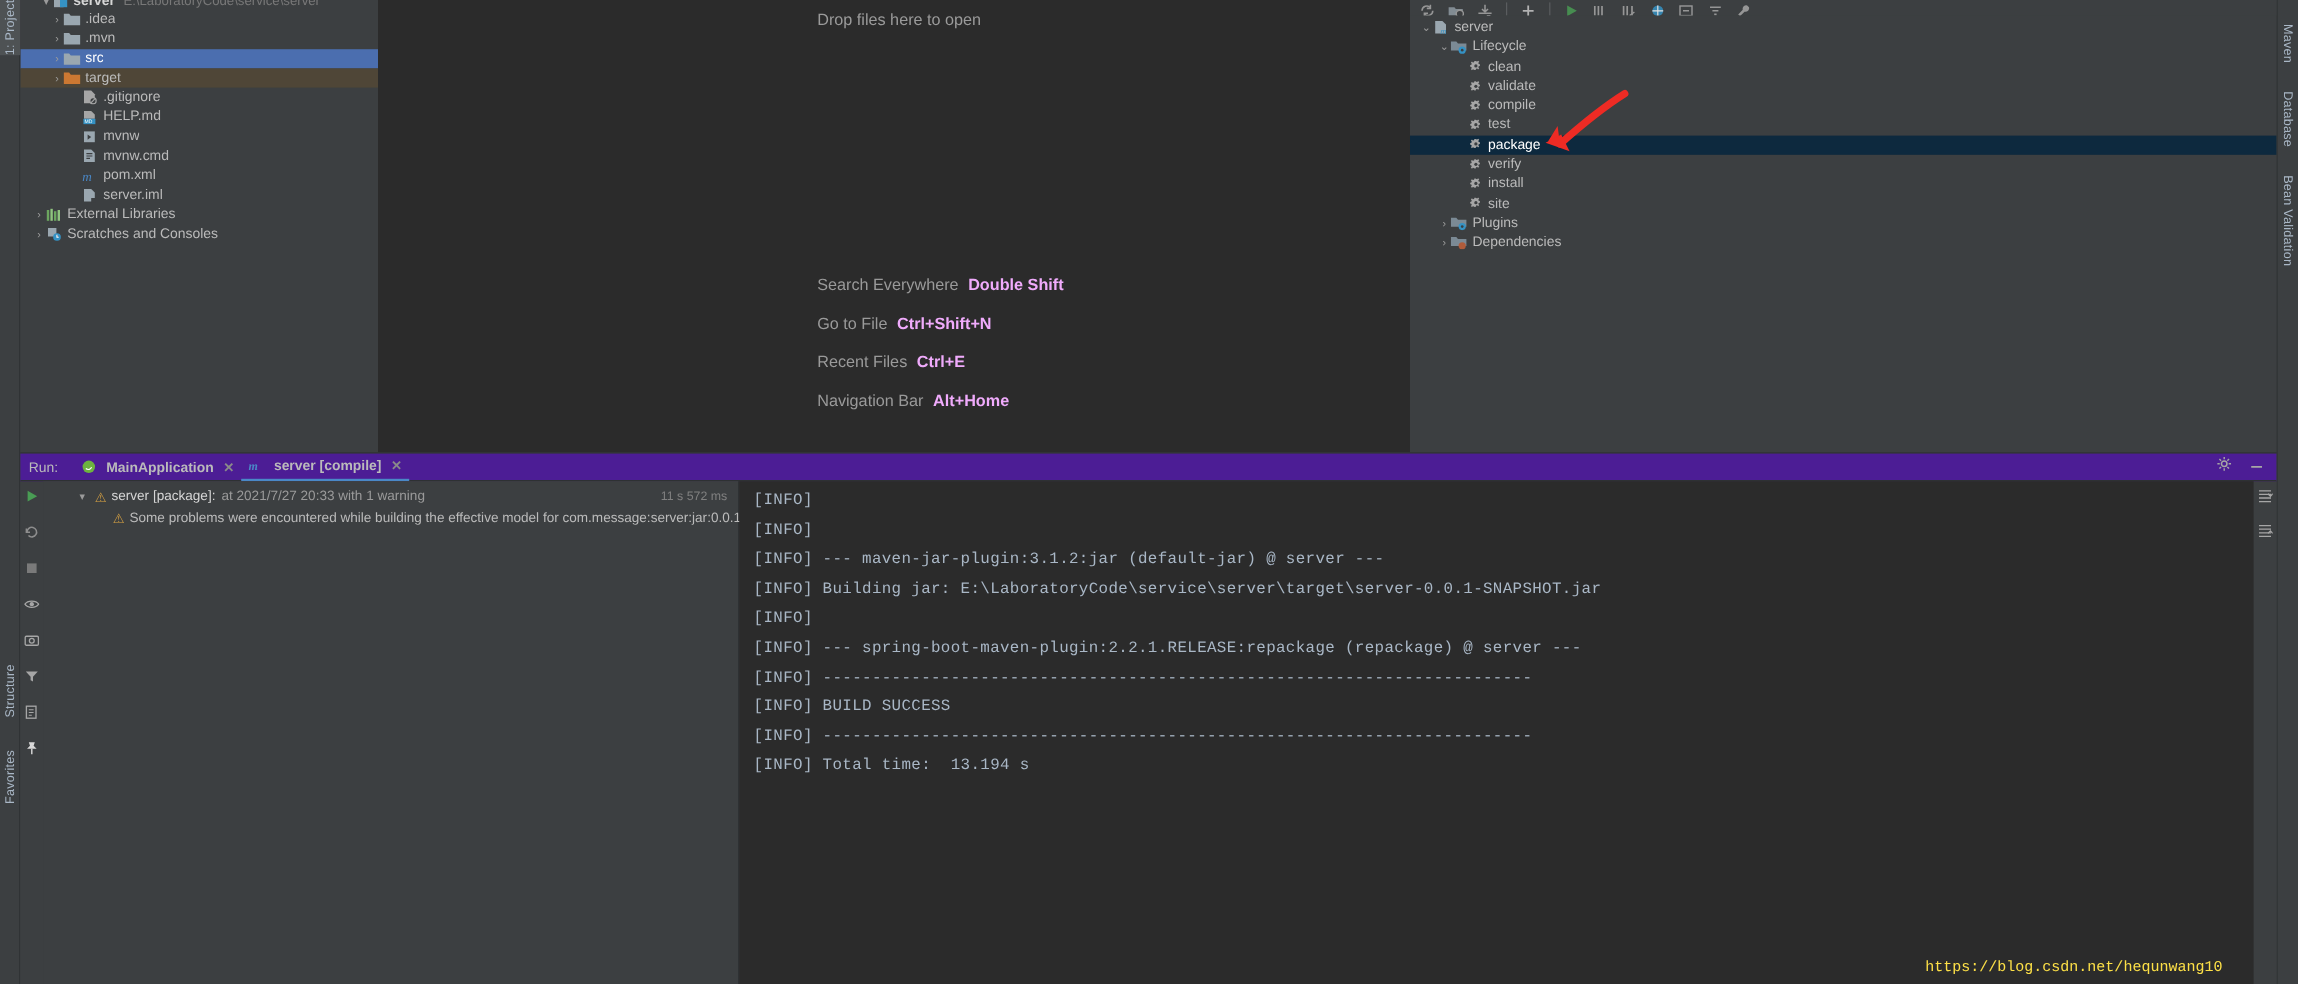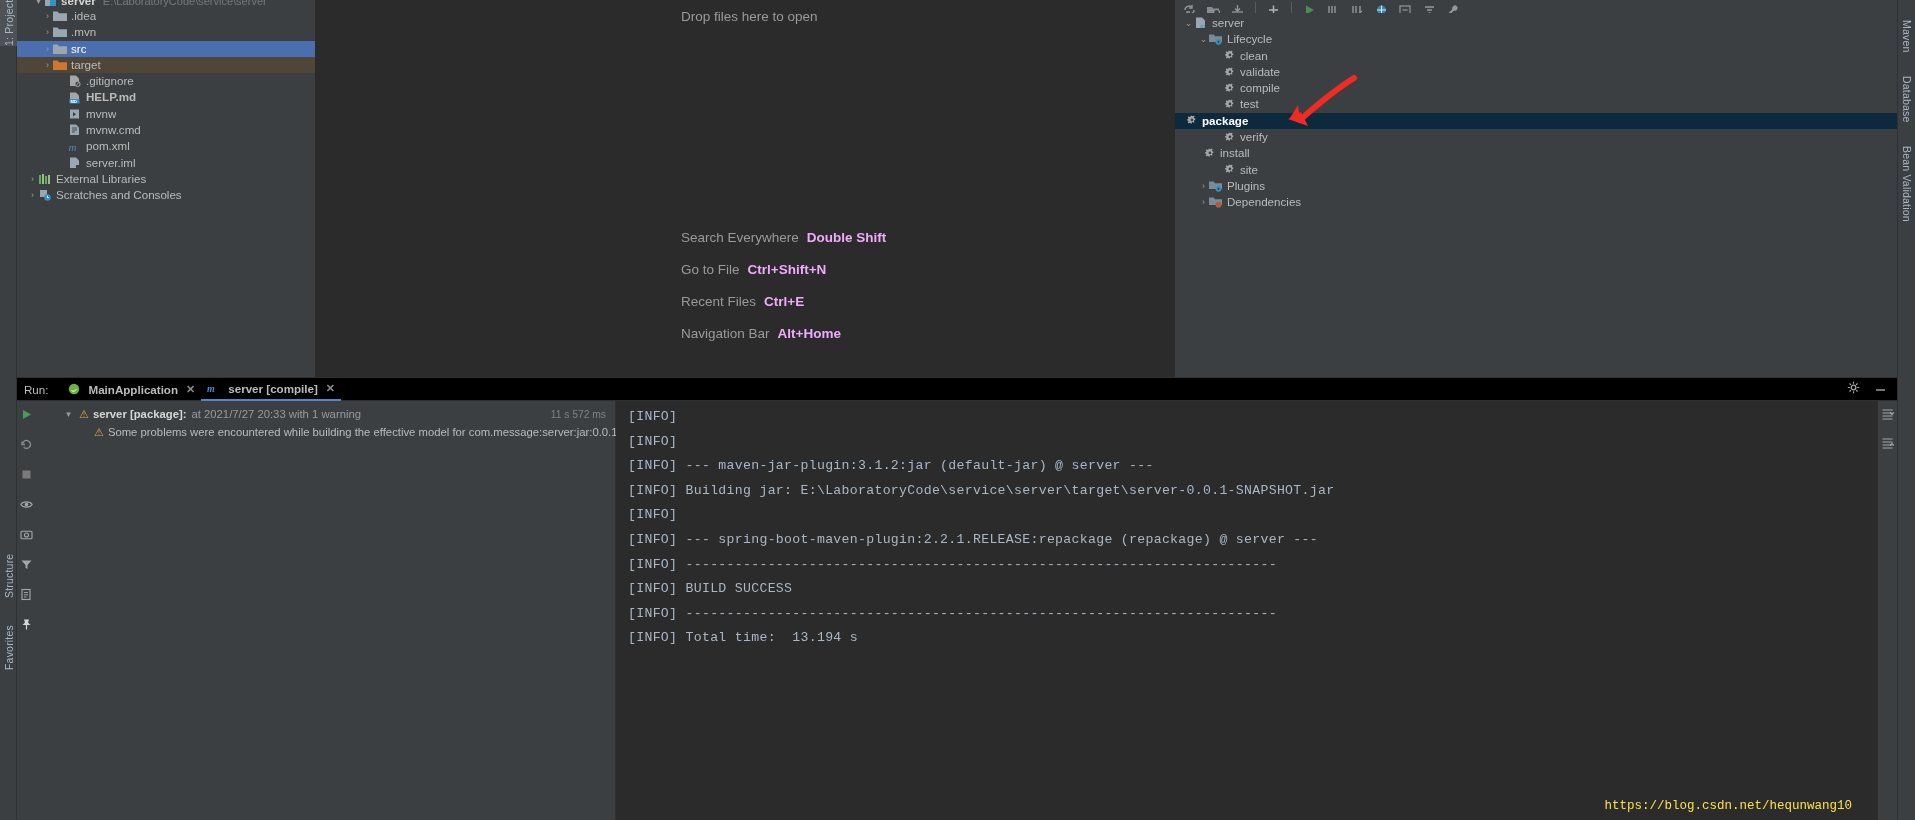--- a/index.html
+++ b/index.html
@@ -90,21 +90,21 @@
   
   .red-arrow { position: absolute; left: 1278px; top: 74px; pointer-events: none; }
 
   
   .run-panel {
     position: absolute; left: 17px; top: 377px; width: 1880px; height: 443px;
     background: #3c3f41; border-top: 1px solid #2e3133;
   }
   .run-header {
     height: 23px; display: flex; align-items: center;
-    background: #000000; border-bottom: 1px solid #2e3133;
+    background: #4c1d95; border-bottom: 1px solid #2e3133;
     padding-left: 7px; position: relative;
   }
   .run-title { color: #bbbbbb; font-size: 11.6px; margin-right: 13px; }
   .run-tab {
     display: flex; align-items: center; height: 23px; padding: 0 6px;
     color: #bbbbbb; font-size: 11.6px; gap: 5px; font-weight: bold;
   }
   .run-tab.active { border-bottom: 2px solid #4a88c7; }
   .tab-x { color: #8a8a8a; font-size: 11px; margin-left: 3px; }
   .run-header-right { position: absolute; right: 10px; display: flex; gap: 14px; align-items: center; }
@@ -224,21 +224,21 @@
           <span class="arrow"></span>
           <span class="icon">
             <svg width="14" height="12" viewBox="0 0 14 12">
               <path d="M2 .5h6l3 3V11H2z" fill="#a6a6a6"></path>
               <circle cx="9.5" cy="9" r="2.6" fill="#3c3f41" stroke="#a6a6a6" stroke-width="1"></circle>
               <path d="M7.8 10.8l3.4-3.6" stroke="#a6a6a6" stroke-width="1"></path>
             </svg>
           </span>
           <span class="lbl">.gitignore</span>
         </div>
-        <div class="tree-row" style="padding-left: 40px; font-weight: bold;">
+        <div class="tree-row" style="padding-left: 40px;">
           <span class="arrow"></span>
           <span class="icon">
             <svg width="14" height="12" viewBox="0 0 14 12">
               <path d="M2 .5h6l3 3V7H2z" fill="#a6a6a6"></path>
               <rect x="1.5" y="7" width="10" height="4.5" fill="#3592c4"></rect>
               <text x="2.4" y="10.7" font-family="Liberation Sans, sans-serif" font-size="4.2" fill="#fff">MD</text>
             </svg>
           </span>
           <span class="lbl">HELP.md</span>
         </div>
@@ -453,41 +453,41 @@
         <div class="mrow" style="padding-left: 38px;">
           <span class="arrow"></span>
           <span class="icon">
             <svg width="12" height="11" viewBox="0 0 12 11">
               <path d="M6 1.1l1 .25.75-.75.95.95-.75.75.25 1 1.05.25v1.35l-1.05.25-.25 1 .75.75-.95.95-.75-.75-1 .25-.25 1.05H4.65L4.4 8.05l-1-.25-.75.75-.95-.95.75-.75-.25-1L1.15 5.6V4.25L2.2 4l.25-1-.75-.75.95-.95.75.75 1-.25.25-1.05h1.1z" fill="#a6a6a6"></path>
               <circle cx="5.9" cy="4.9" r="1.35" fill="#3c3f41"></circle>
             </svg>
           </span>
           <span>test</span>
         </div>
-        <div class="mrow sel" style=" font-weight: bold;">
+        <div class="mrow sel" style="padding-left: 38px;">
           <span class="arrow"></span>
           <span class="icon">
             <svg width="12" height="11" viewBox="0 0 12 11">
               <path d="M6 1.1l1 .25.75-.75.95.95-.75.75.25 1 1.05.25v1.35l-1.05.25-.25 1 .75.75-.95.95-.75-.75-1 .25-.25 1.05H4.65L4.4 8.05l-1-.25-.75.75-.95-.95.75-.75-.25-1L1.15 5.6V4.25L2.2 4l.25-1-.75-.75.95-.95.75.75 1-.25.25-1.05h1.1z" fill="#a6a6a6"></path>
               <circle cx="5.9" cy="4.9" r="1.35" fill="#3c3f41"></circle>
             </svg>
           </span>
           <span>package</span>
         </div>
         <div class="mrow" style="padding-left: 38px;">
           <span class="arrow"></span>
           <span class="icon">
             <svg width="12" height="11" viewBox="0 0 12 11">
               <path d="M6 1.1l1 .25.75-.75.95.95-.75.75.25 1 1.05.25v1.35l-1.05.25-.25 1 .75.75-.95.95-.75-.75-1 .25-.25 1.05H4.65L4.4 8.05l-1-.25-.75.75-.95-.95.75-.75-.25-1L1.15 5.6V4.25L2.2 4l.25-1-.75-.75.95-.95.75.75 1-.25.25-1.05h1.1z" fill="#a6a6a6"></path>
               <circle cx="5.9" cy="4.9" r="1.35" fill="#3c3f41"></circle>
             </svg>
           </span>
           <span>verify</span>
         </div>
-        <div class="mrow" style="padding-left: 18px;">
+        <div class="mrow" style="padding-left: 38px;">
           <span class="arrow"></span>
           <span class="icon">
             <svg width="12" height="11" viewBox="0 0 12 11">
               <path d="M6 1.1l1 .25.75-.75.95.95-.75.75.25 1 1.05.25v1.35l-1.05.25-.25 1 .75.75-.95.95-.75-.75-1 .25-.25 1.05H4.65L4.4 8.05l-1-.25-.75.75-.95-.95.75-.75-.25-1L1.15 5.6V4.25L2.2 4l.25-1-.75-.75.95-.95.75.75 1-.25.25-1.05h1.1z" fill="#a6a6a6"></path>
               <circle cx="5.9" cy="4.9" r="1.35" fill="#3c3f41"></circle>
             </svg>
           </span>
           <span>install</span>
         </div>
         <div class="mrow" style="padding-left: 38px;">
@@ -620,21 +620,21 @@
             <path d="M4 1.5h5l-1 3 2.5 2.5H2.5L5 4.5z" fill="#d8d8d8"></path>
             <path d="M6.5 7v4.5" stroke="#d8d8d8" stroke-width="1.2"></path>
           </svg>
         </span>
       </div>
 
       <div class="run-tree">
         <div class="rt-row" style="padding-left:27px;">
           <span class="arrow" style="position:absolute;left:27px;">▾</span>
           <span class="warn-tri" style="margin-left:16px;">⚠</span>
-          <span style="font-weight:bold;color:#d6d6d6;">server [package]:</span>
+          <span style="font-weight:normal;color:#d6d6d6;">server [package]:</span>
           <span style="margin-left:5px;color:#9a9a9a;">at 2021/7/27 20:33 with 1 warning</span>
           <span class="rt-time">11 s 572 ms</span>
         </div>
         <div class="rt-row" style="padding-left:58px;">
           <span class="warn-tri">⚠</span>
           <span style="color:#bbbbbb;">Some problems were encountered while building the effective model for com.message:server:jar:0.0.1-SNA</span>
         </div>
       </div>
 
       <div class="console">

